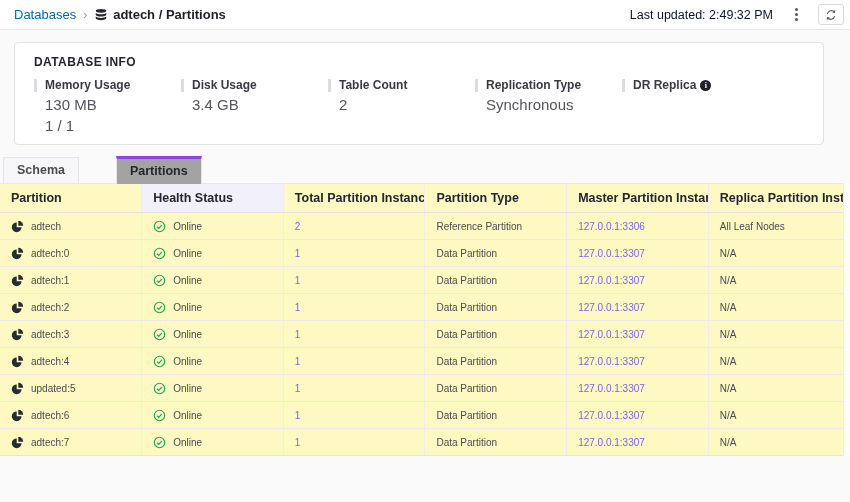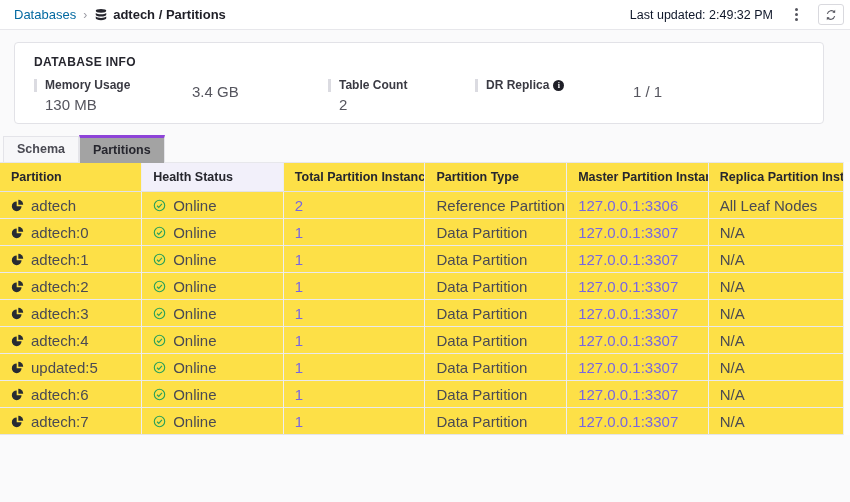--- a/index.html
+++ b/index.html
@@ -49,46 +49,46 @@
   }
   .stat-value { margin: 5px 0 0 11px; font-size: 15px; color: #55555e; line-height: 16px; max-width: 138px; }
   .info-icon {
     width: 11px; height: 11px; border-radius: 50%; background: #1f1f27; color: #fff;
     font-size: 8px; font-weight: 700; line-height: 11px; text-align: center; display: inline-block;
     font-family: "Liberation Serif", serif; cursor: pointer;
   }
   .info-icon::after { content: "i"; }
 
   
-  .tab-bar { margin: 10px 0 0 3px; display: flex; align-items: flex-end; height: 28px; }
+  .tab-bar { margin: 10px 0 0 3px; display: flex; align-items: flex-end; height: 28px; gap: 37px; }
   .tab { padding: 0 13px; font-size: 12.5px; font-weight: 700; cursor: pointer; position: relative; }
   .tab.inactive {
     background: #f7f7f9; border: 1px solid #e4e4e9; border-bottom: none;
     height: 26px; line-height: 25px; color: #4a4a53;
   }
   .tab.active {
     background: #a3a3a3; border: 1px solid #e4e4e9; border-bottom: none;
     border-top: 3px solid #8e44d8; height: 28px; line-height: 24px; color: #26262e;
     margin-bottom: -1px; z-index: 2;
   }
 
   
   .table-wrap { position: relative; background: #ffffff; }
-  table { width: 850px; border-collapse: collapse; table-layout: fixed; background: #fde047; }
+  table { width: 850px; border-collapse: collapse; table-layout: fixed; background: #fef9c3; }
   col { width: 141.66px; }
   thead th {
     height: 29px; padding: 0 11px; text-align: left; vertical-align: middle;
     font-size: 12.5px; font-weight: 700; color: #26262e;
     border-top: 1px solid #e7e7eb; border-bottom: 1px solid #e2e2e7;
     white-space: nowrap; overflow: hidden; cursor: pointer;
   }
   thead th.health-col { background: #f2f0fa; }
   thead th + th, tbody td + td { border-left: 1px solid #ededf1; }
   tbody td {
-    height: 27px; padding: 0 11px; font-size: 15px; color: #4a4a53;
+    height: 27px; padding: 0 11px; font-size: 10px; color: #4a4a53;
     border-top: 1px solid #e9e9ee; white-space: nowrap; overflow: hidden; vertical-align: middle;
   }
   tbody tr:first-child td { border-top: none; }
   tbody tr:last-child td { border-bottom: 1px solid #e4e4e9; }
   .cell-flex { display: flex; align-items: center; gap: 7px; }
   .link { color: #7766e3; cursor: pointer; text-decoration: none; }
   .pie-icon, .check-icon { display: inline-flex; flex: none; }
   .scrollbar-track {
     position: absolute; top: 0; bottom: 0; right: 0; width: 7px;
     background: #fcfcfd; border-left: 1px solid #ececf1; cursor: pointer;
@@ -137,31 +137,40 @@
   <div class="stats-grid">
 
     <div class="stat">
       <div class="stat-label">
           <span>Memory Usage</span>
         </div>
       <div class="stat-value">130 MB</div>
     </div>
 
     <div class="stat">
+      <div class="stat-label">
+          <span>Disk Usage</span>
+        </div>
       <div class="stat-value">3.4 GB</div>
     </div>
 
 
     <div class="stat">
       <div class="stat-label">
           <span>Table Count</span>
         </div>
       <div class="stat-value">2</div>
     </div>
 
+    <div class="stat">
+      <div class="stat-label">
+          <span>Replication Type</span>
+        </div>
+      <div class="stat-value">Synchronous</div>
+    </div>
 
     <div class="stat">
       <div class="stat-label">
         <span>DR Replica</span>
         <span class="info-icon"></span>
       </div>
     </div>
 
     <div class="stat">
       <div class="stat-value">1 / 1</div>

